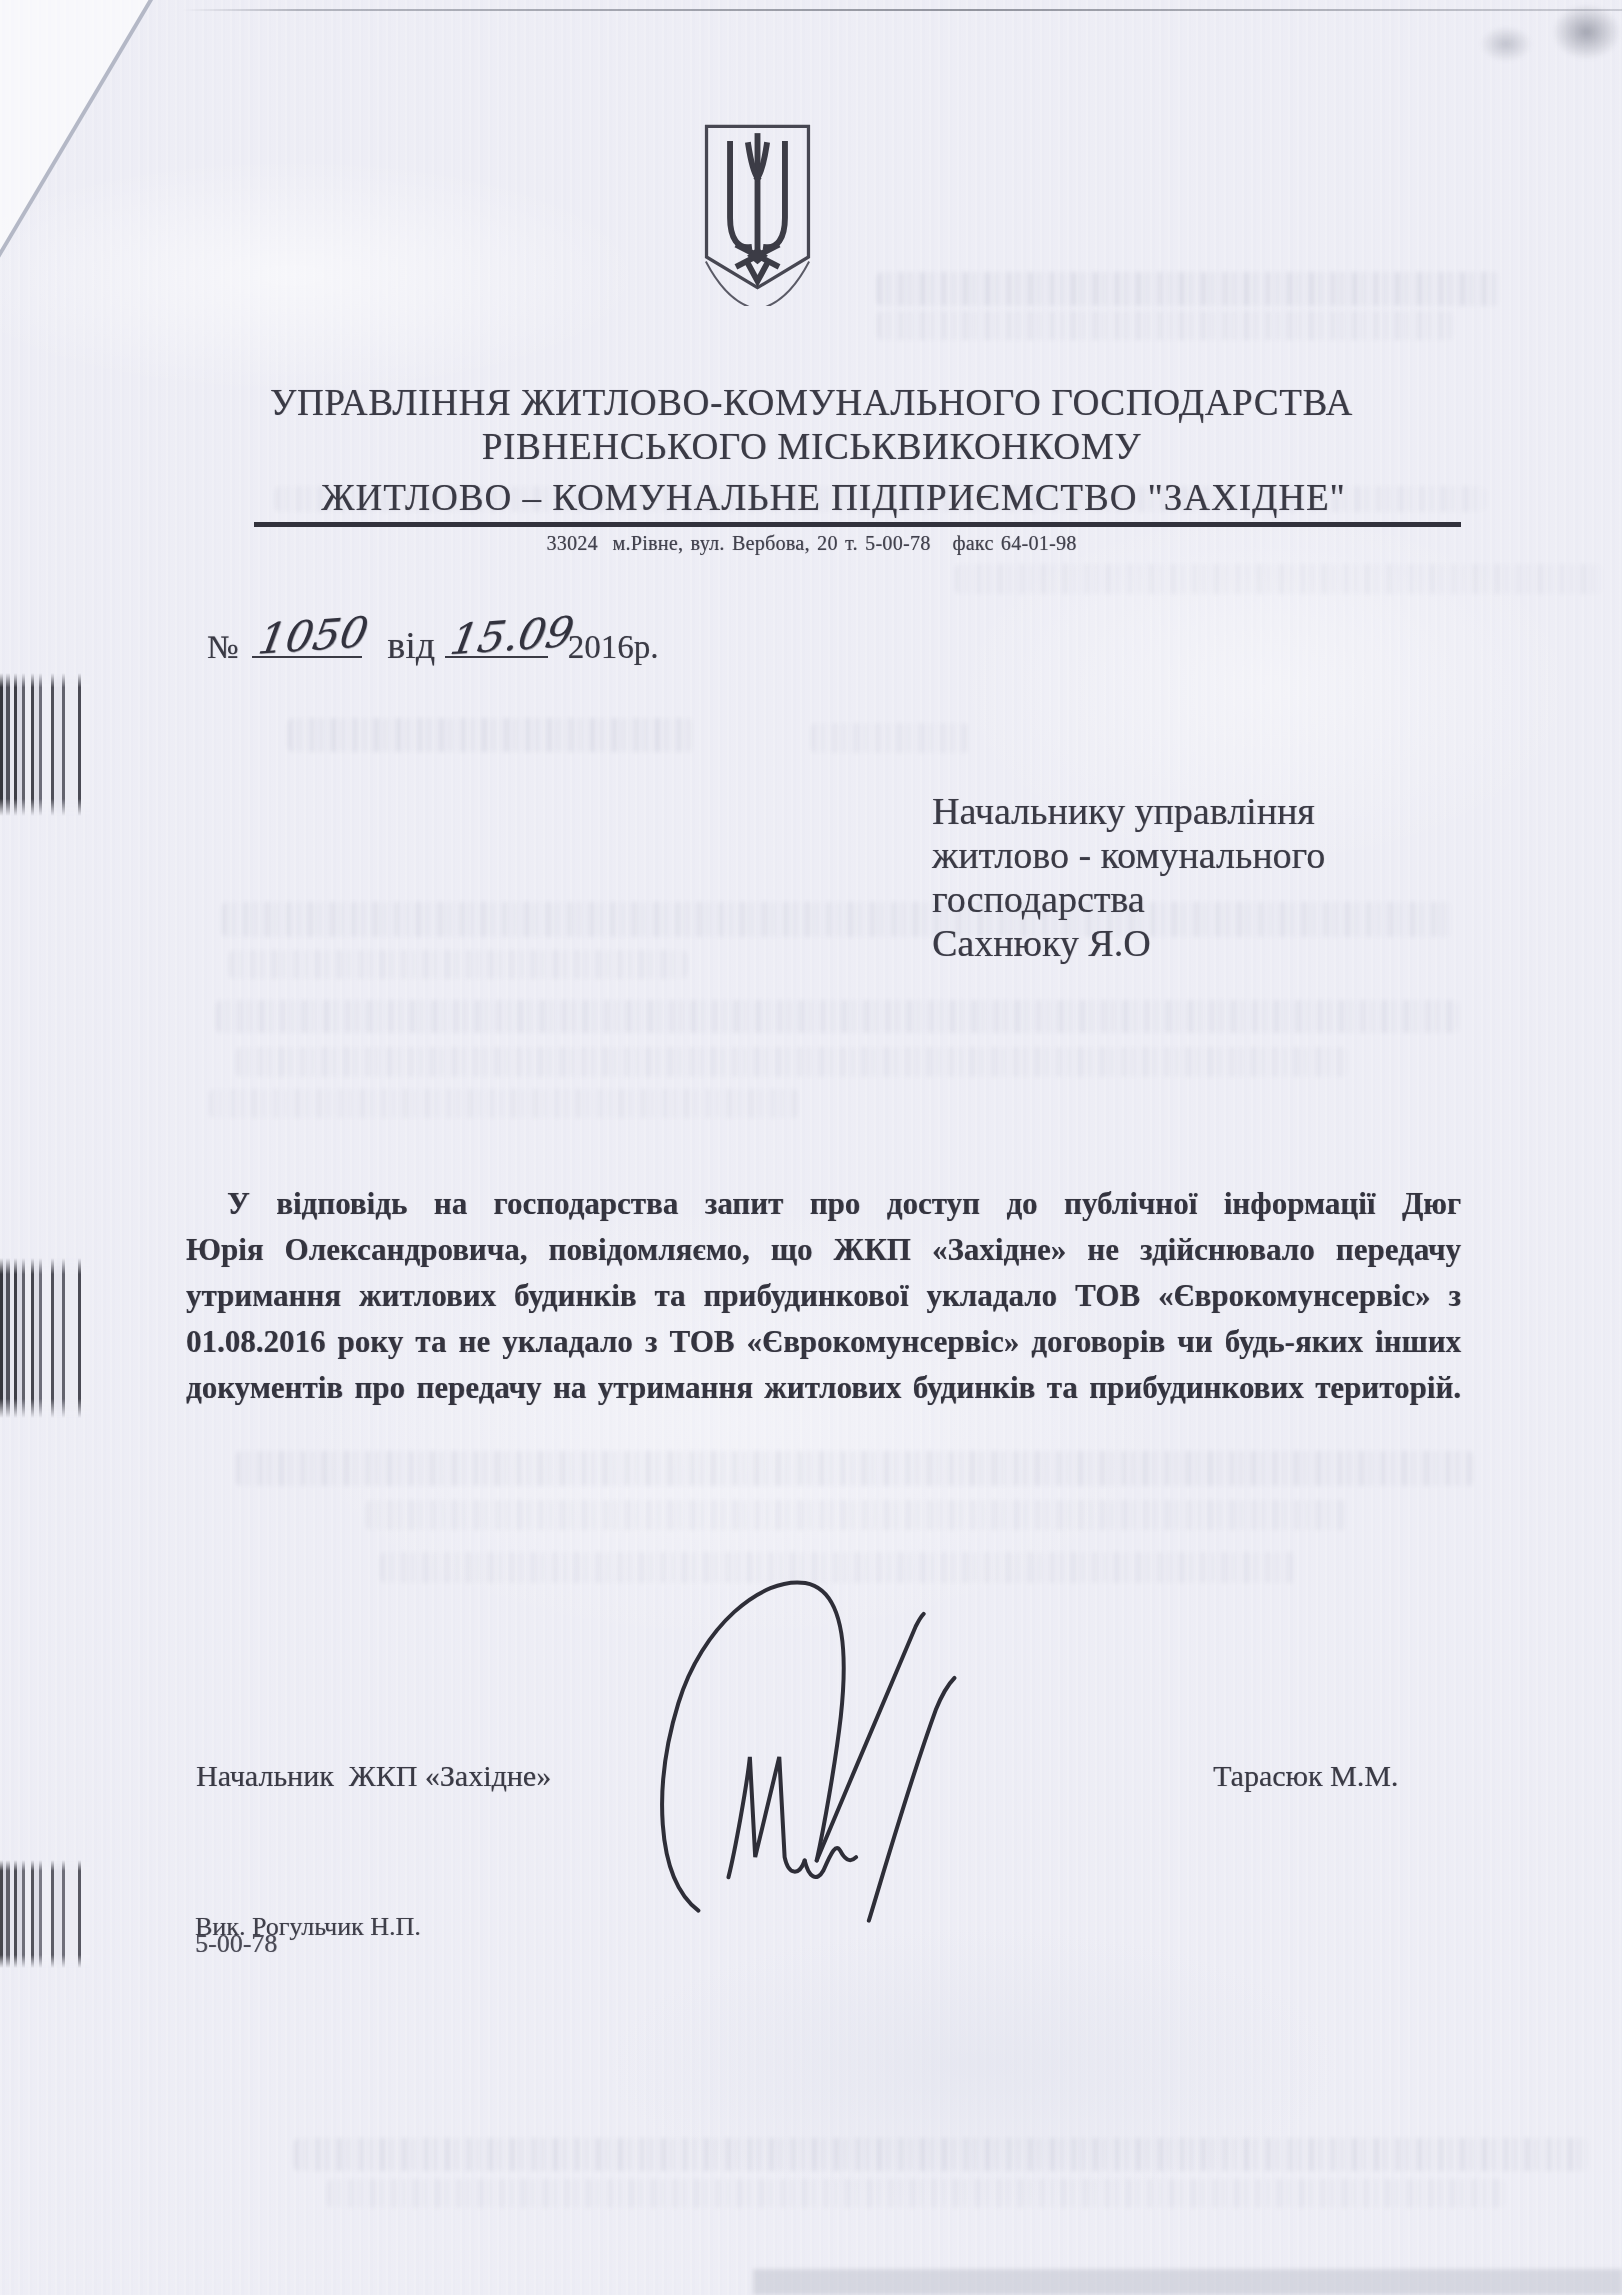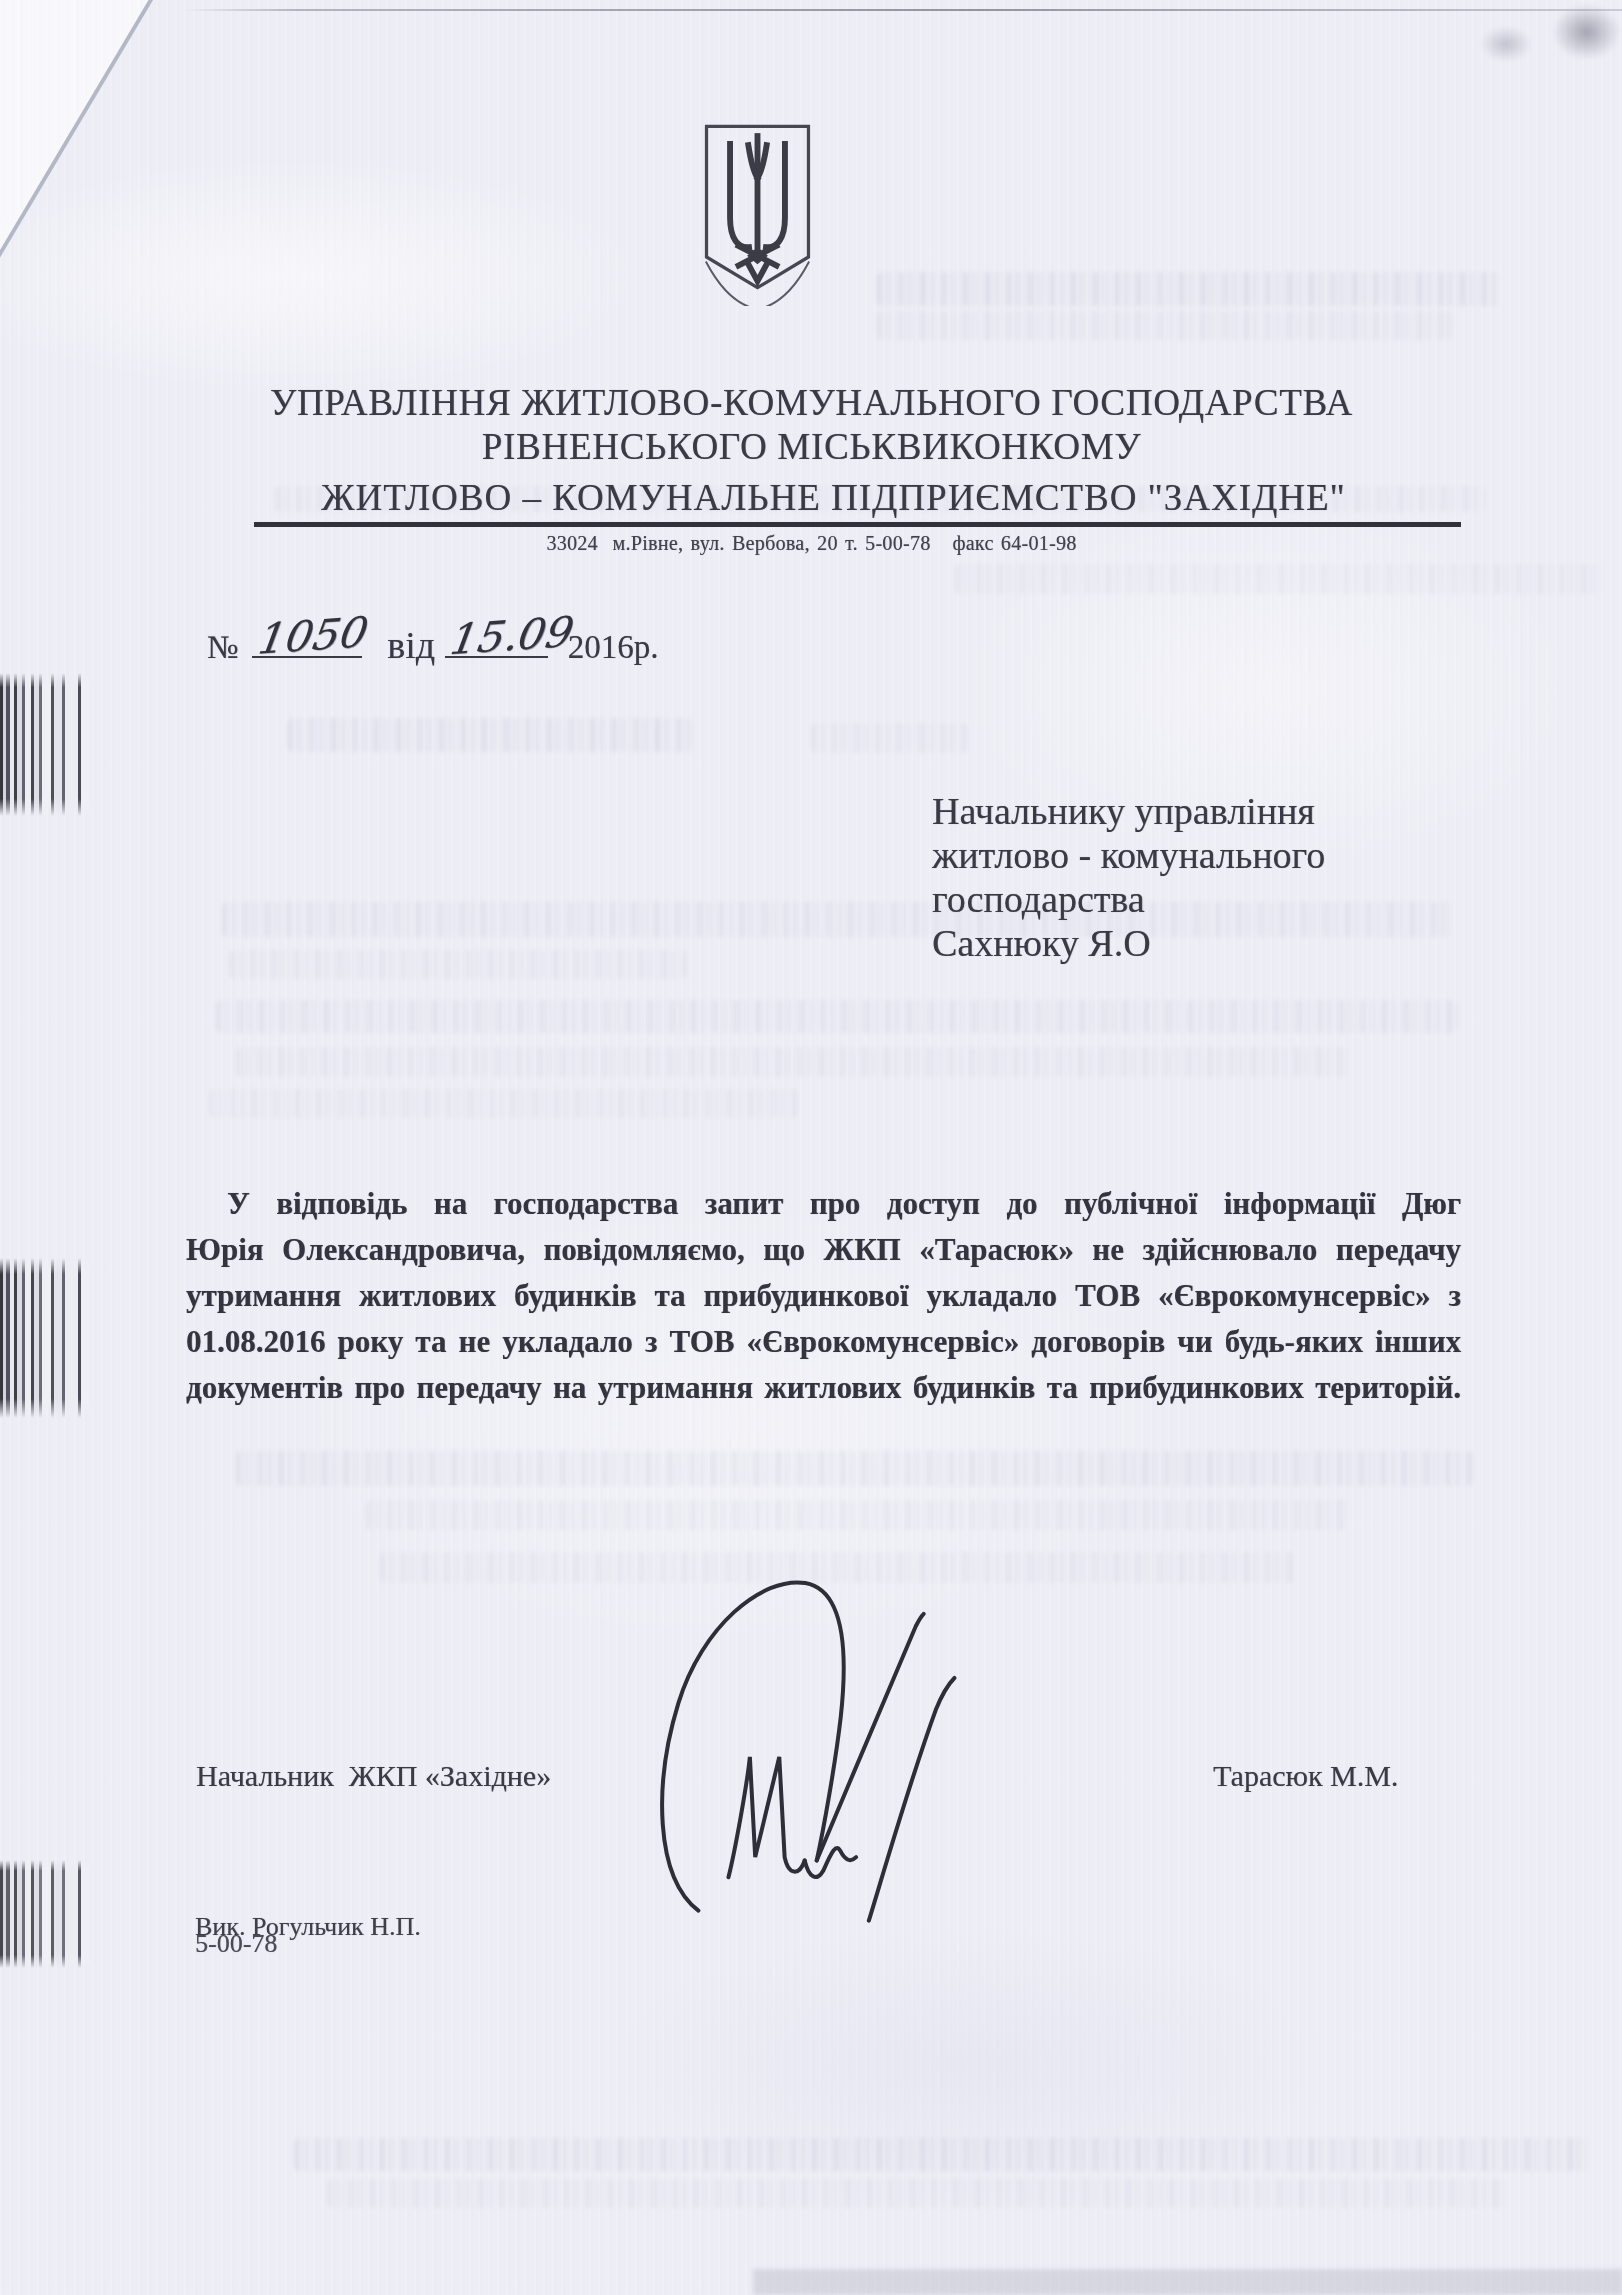--- a/index.html
+++ b/index.html
@@ -137,21 +137,21 @@
 
   <div class="recipient">
     <div class="txt" style="position:static">Начальнику управління</div>
     <div class="txt" style="position:static">житлово - комунального</div>
     <div class="txt" style="position:static">господарства</div>
     <div class="txt" style="position:static">Сахнюку Я.О</div>
   </div>
 
   <div class="bodywrap">
     <div class="bl indent">У відповідь на господарства запит про доступ до публічної інформації Дюг</div>
-    <div class="bl">Юрія Олександровича, повідомляємо, що ЖКП «Тарасюк» не здійснювало передачу</div>
+    <div class="bl">Юрія Олександровича, повідомляємо, що ЖКП «Західне» не здійснювало передачу</div>
     <div class="bl">утримання житлових будинків та прибудинкової укладало ТОВ «Єврокомунсервіс» з</div>
     <div class="bl">01.08.2016 року та не укладало з ТОВ «Єврокомунсервіс» договорів чи будь-яких інших</div>
     <div class="bl">документів про передачу на утримання житлових будинків та прибудинкових територій.</div>
   </div>
 
   <div class="txt sig-title">Начальник&nbsp; ЖКП «Західне»</div>
   <svg class="sigsvg" viewBox="0 0 460 540">
     <g fill="none" stroke="#2e2e38" stroke-width="6" stroke-linecap="round">
       <path d="M 75 520 C 10 470 8 330 45 210 C 80 95 170 20 235 30 C 290 40 300 120 288 230 C 280 300 262 400 252 445"></path>
       <path d="M 120 470 C 130 430 148 330 152 290 L 160 440 L 196 290 L 204 440 C 210 468 226 468 234 445"></path>

